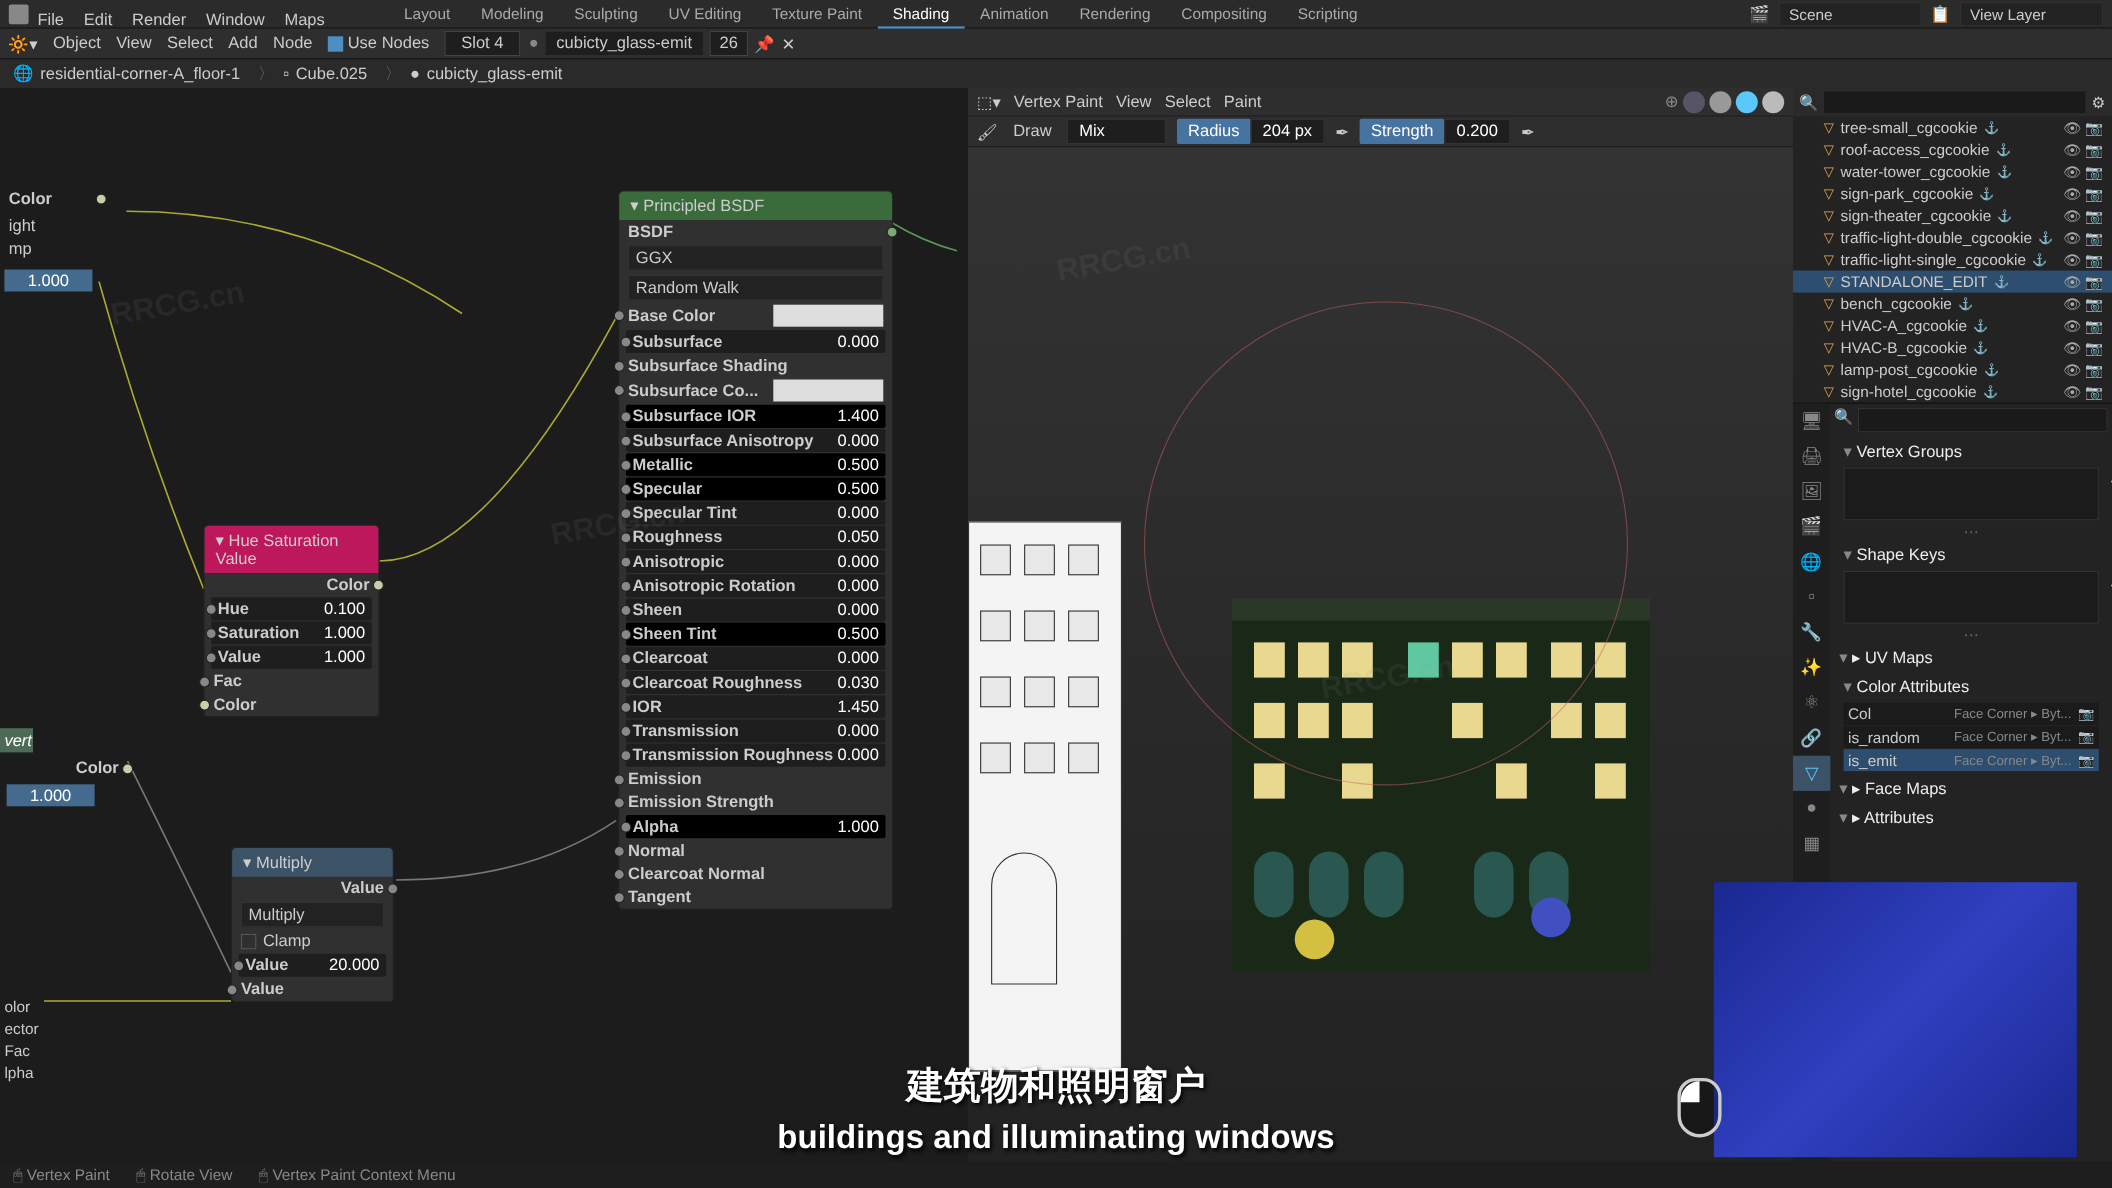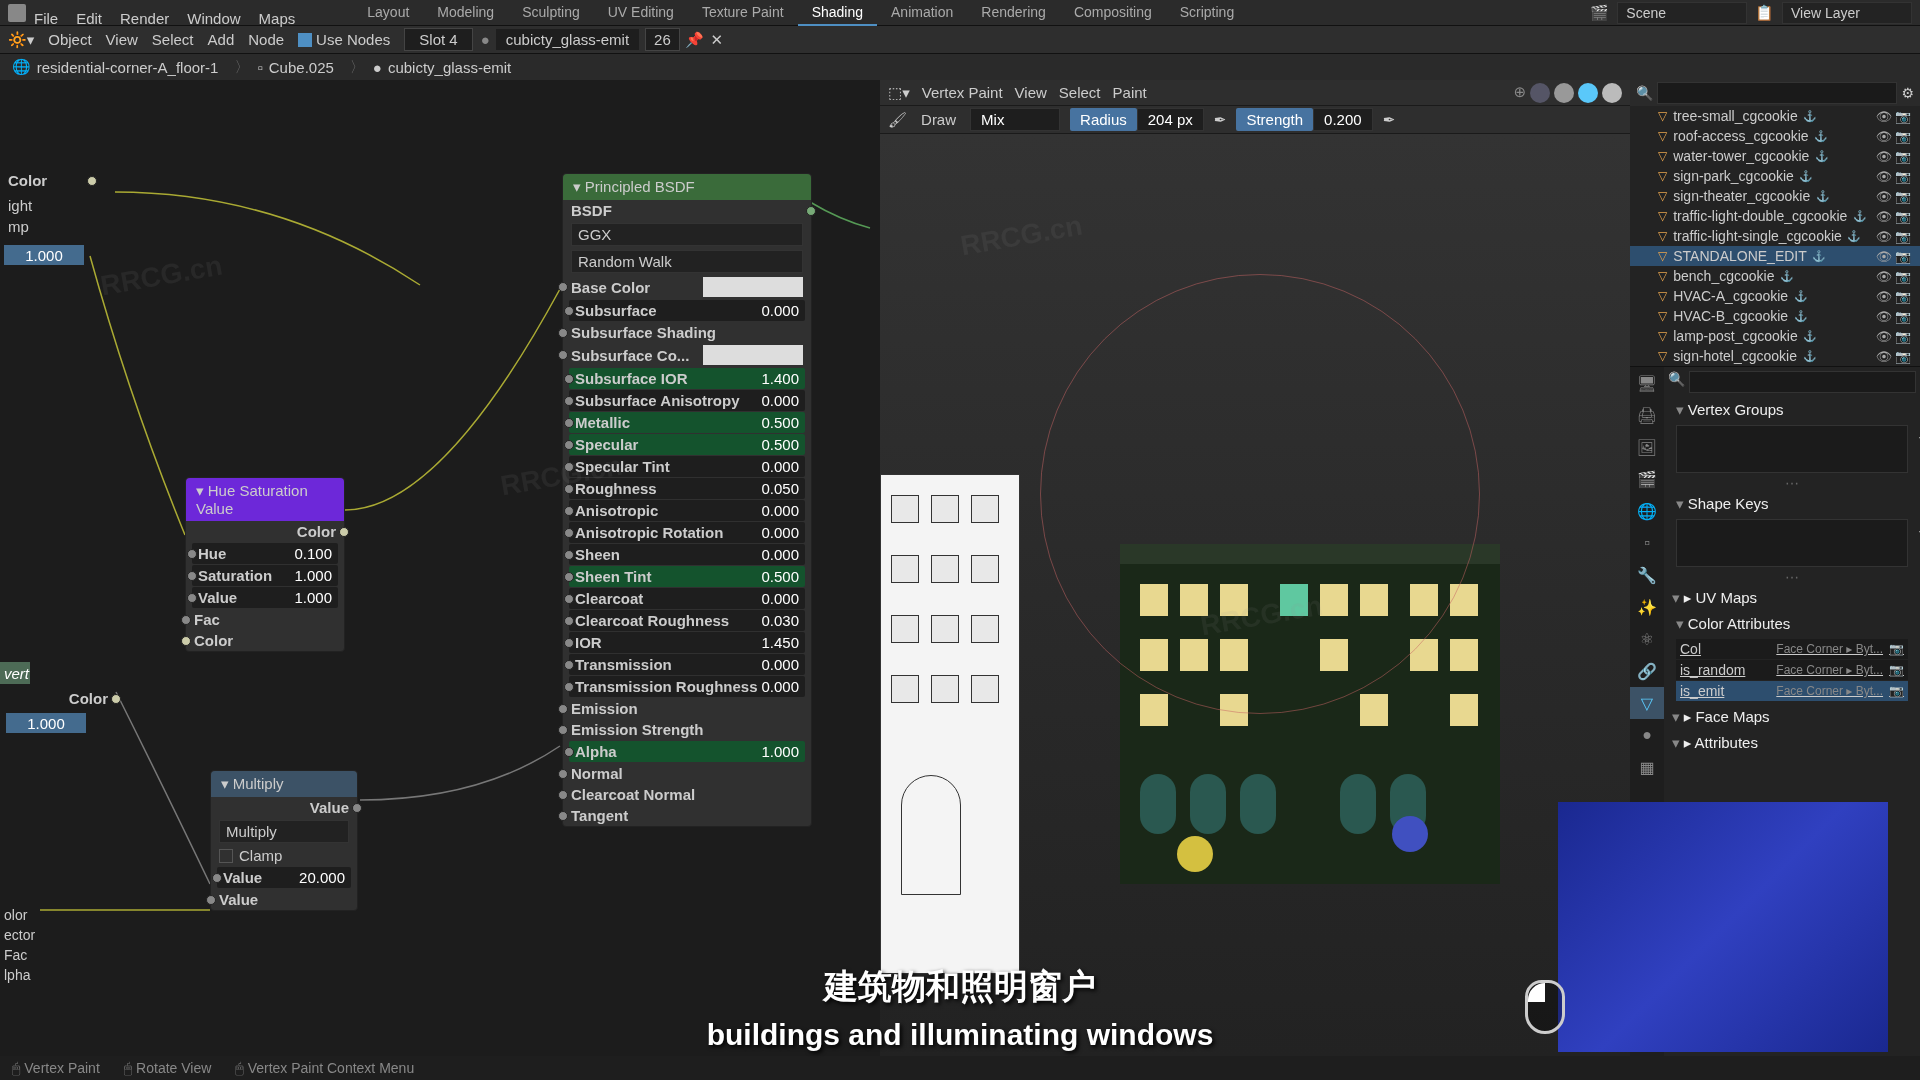--- a/index.html
+++ b/index.html
@@ -21,30 +21,30 @@
 .subbar .num { background:#1e1e1e; padding:2px 8px; border:1px solid #444; margin-left:6px; }
 .breadcrumb { height:26px; background:#2a2a2a; display:flex; align-items:center; padding:0 12px; font-size:15px; color:#ccc; }
 .breadcrumb .crumb { margin-right:8px; }
 .breadcrumb .sep { margin:0 8px; color:#666; }
 .main-split { display:flex; height:976px; }
 .node-editor { width:880px; background:#1c1c1c; position:relative; overflow:hidden; }
 .node-editor svg.wires { position:absolute; top:0; left:0; width:880px; height:976px; pointer-events:none; }
 .node { position:absolute; background:#303030; border:1px solid #222; border-radius:4px; font-size:15px; }
 .node-header { padding:4px 10px; border-radius:4px 4px 0 0; font-size:15px; }
 .node-header.green { background:#3a6b3a; }
-.node-header.teal { background:#6d28d9; }
+.node-header.teal { background:#be185d; }
 .node-header.blue { background:#3c5266; }
 .node-row { display:flex; align-items:center; padding:2px 8px; font-size:15px; position:relative; }
 .node-row .socket { position:absolute; width:10px; height:10px; border-radius:50%; background:#888; border:1px solid #222; }
 .node-row .socket.left { left:-5px; }
 .node-row .socket.right { right:-5px; }
 .node-row .label { flex:1;font-weight:bold; }
 .node-row .val { color:#fff; }
 .node-row.sliderrow { background:#1e1e1e; margin:1px 6px; padding:2px 6px; border-radius:2px; }
-.node-row.sliderrow.blue { background:#14532d;gap:16px; }
+.node-row.sliderrow.blue { background:#000000;gap:16px; }
 .node-row select, .node-row .dropdown-btn { width:100%; background:#222; border:1px solid #333; color:#ccc; padding:2px 6px; font-size:15px; }
 .color-swatch { width:100%; height:20px; background:#ddd; }
 .frag-color-node { position:absolute; left:0; top:90px; width:92px; }
 .frag-light-node { position:absolute; left:0; top:115px; width:92px; }
 .frag-blue { position:absolute; left:4px; top:165px; width:80px; height:20px; background:#446b8e; color:#fff; display:flex; align-items:center; justify-content:center; font-size:15px; }
 .frag-invert { position:absolute; left:0; top:582px; width:30px; height:22px; background:#4d6b56; color:#fff; display:flex; align-items:center; padding:0 4px; font-size:15px;font-style:italic; }
 .frag-color { position:absolute; left:0; top:608px; width:116px; }
 .frag-blue2 { position:absolute; left:6px; top:633px; width:80px; height:20px; background:#446b8e; color:#fff; display:flex; align-items:center; justify-content:center; font-size:15px; }
 .frag-stack { position:absolute; left:0; top:825px; width:40px; font-size:14px; }
 .frag-stack div { padding:2px 4px; position:relative; }
@@ -75,21 +75,21 @@
 .properties { flex:1; background:#232323; border-top:1px solid #111; display:flex; }
 .prop-tabs { width:34px; background:#1e1e1e; display:flex; flex-direction:column; }
 .prop-tabs .ptab { height:32px; display:flex; align-items:center; justify-content:center; color:#888; cursor:pointer; font-size:16px; }
 .prop-tabs .ptab.active { background:#3c5266; color:#5ac8fa; }
 .prop-panel { flex:1; padding:4px; }
 .prop-panel input { width:100%; background:#1a1a1a; border:1px solid #333; color:#ccc; padding:2px 6px; font-size:14px; }
 .prop-section-header { padding:4px 8px; font-size:15px; color:#eee; cursor:pointer; }
 .prop-section-header::before { content:"▾ "; color:#888; }
 .prop-empty { background:#1b1b1b; height:48px; margin:2px 8px; border:1px solid #333; position:relative; }
 .prop-empty .plus { position:absolute; right:-22px; top:2px; color:#ccc; font-size:18px; }
-.color-attr-list { padding:2px 8px;text-decoration:underline; }
+.color-attr-list { padding:2px 8px; }
 .color-attr-row { display:flex; align-items:center; padding:2px 4px; font-size:14px; background:#1b1b1b; margin-bottom:1px; }
 .color-attr-row.active { background:#2d4e6e; }
 .color-attr-row .ca-name { flex:1; }
 .color-attr-row .ca-type { color:#888; font-size:12px; }
 .color-attr-row .cam { margin-left:6px; color:#aaa; font-size:12px; }
 .statusbar { position:absolute; bottom:0; left:0; right:0; height:24px; background:#1e1e1e; display:flex; align-items:center; padding:0 12px; font-size:14px; color:#888; }
 .statusbar .sb-item { margin-right:24px; display:flex; align-items:center; }
 .statusbar .right { margin-left:auto; }
 .webcam { position:absolute; right:32px; bottom:28px; width:330px; height:250px; background:linear-gradient(135deg,#1a2890 0%,#3040c0 50%,#1a2890 100%); }
 .subtitle-cn { position:absolute; bottom:70px; left:50%; transform:translateX(-50%); font-size:34px; font-weight:bold; color:#fff; text-shadow:2px 2px 4px #000; }

